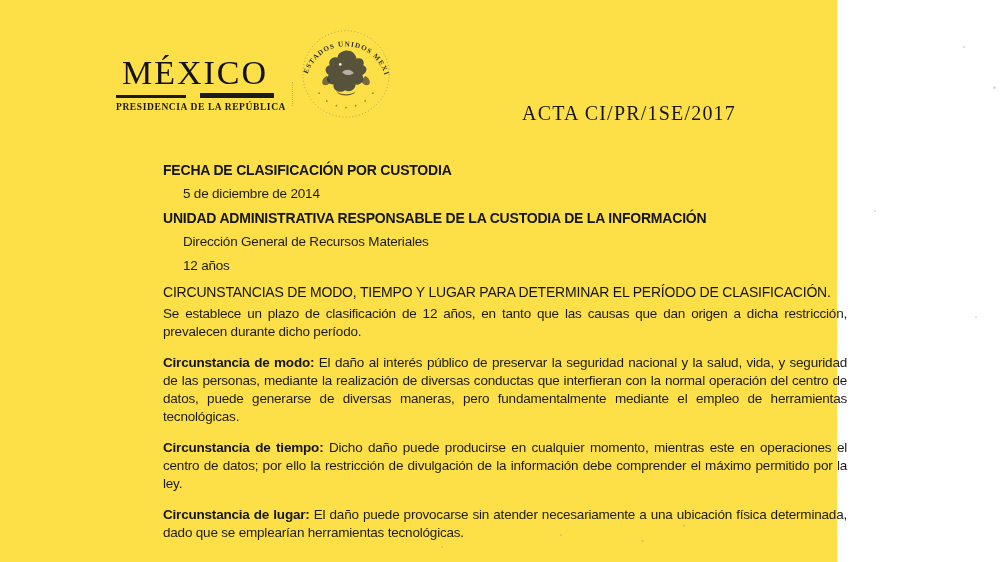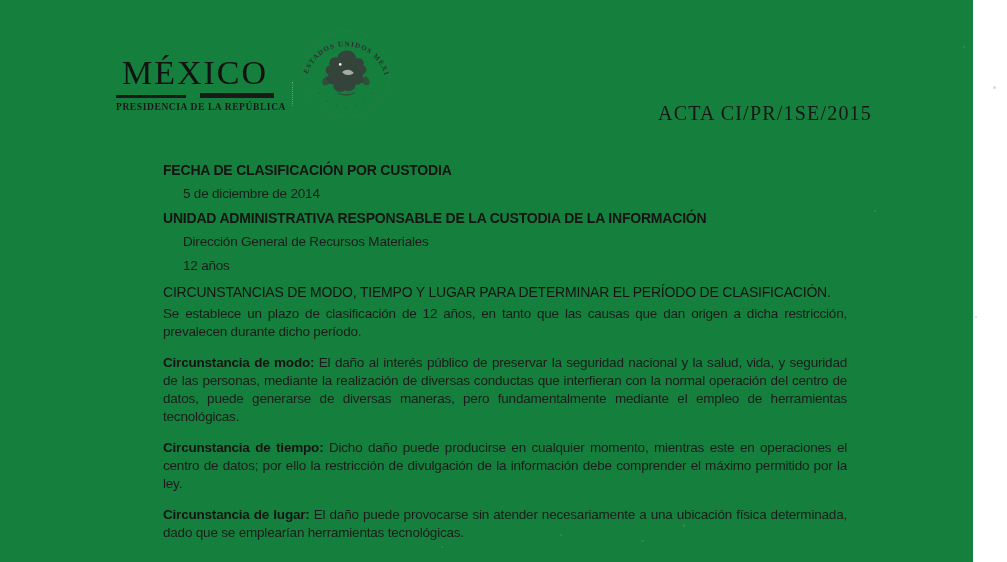--- a/index.html
+++ b/index.html
@@ -4,21 +4,21 @@
 <style>
   html,body{margin:0;padding:0;}
   body{
     width:1007px;height:562px;
     background:#ffffff;
     font-family:"Liberation Sans", sans-serif;
     color:#1c1c1c;
     overflow:hidden;
     position:relative;
   }
-  .page{position:relative;width:973px;height:562px;background:#15803d;}
+  .page{position:relative;width:837px;height:562px;background:#fde047;}
 
   
   .hdr{position:absolute;top:0;left:0;width:100%;height:160px;}
 
   .logo-block{
     position:absolute;left:116px;top:56px;width:158px;
     text-align:center;
   }
   .logo-title{
     font-family:"Liberation Serif", serif;
@@ -121,21 +121,21 @@
           <circle cx="78" cy="70" r=".9"></circle>
         <circle cx="30" cy="78" r=".9"></circle>
           <circle cx="70" cy="78" r=".9"></circle>
         <circle cx="40" cy="83" r=".9"></circle>
           <circle cx="60" cy="83" r=".9"></circle>
         <circle cx="50" cy="85" r=".9"></circle>
       </g>
     </svg>
 
 
-    <div class="acta">ACTA CI/PR/1SE/2015</div>
+    <div class="acta">ACTA CI/PR/1SE/2017</div>
   </div>
 
   <main class="doc-body">
 
     <div class="field-label">FECHA DE CLASIFICACIÓN POR CUSTODIA</div>
     <div class="field-value">5 de diciembre de 2014</div>
 
     <div class="field-label">UNIDAD ADMINISTRATIVA RESPONSABLE DE LA CUSTODIA DE LA INFORMACIÓN</div>
     <div class="field-value">Dirección General de Recursos Materiales</div>
 

